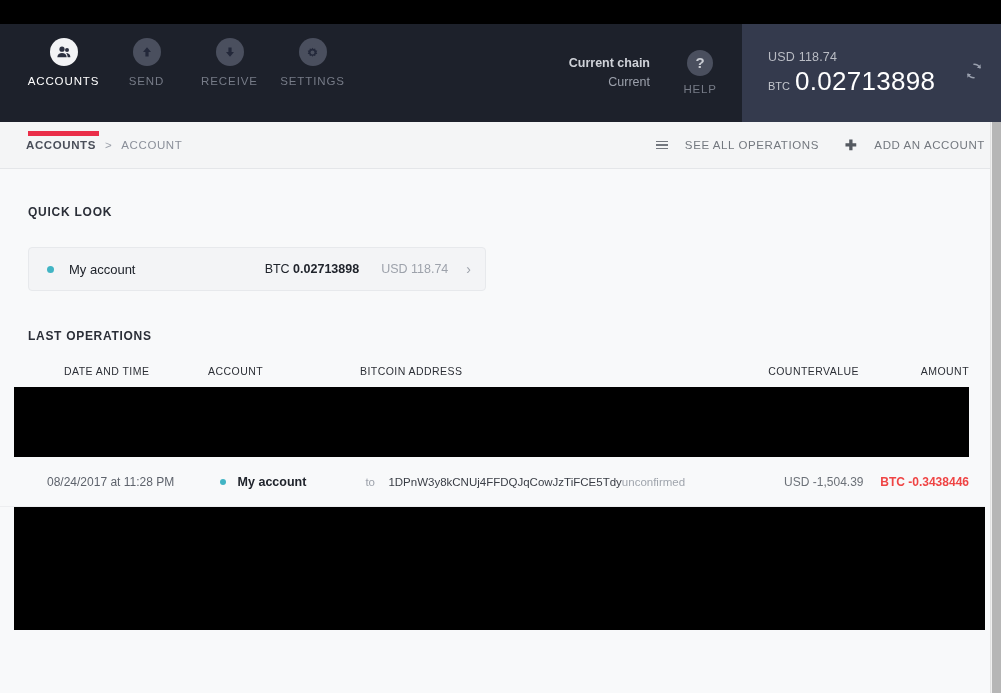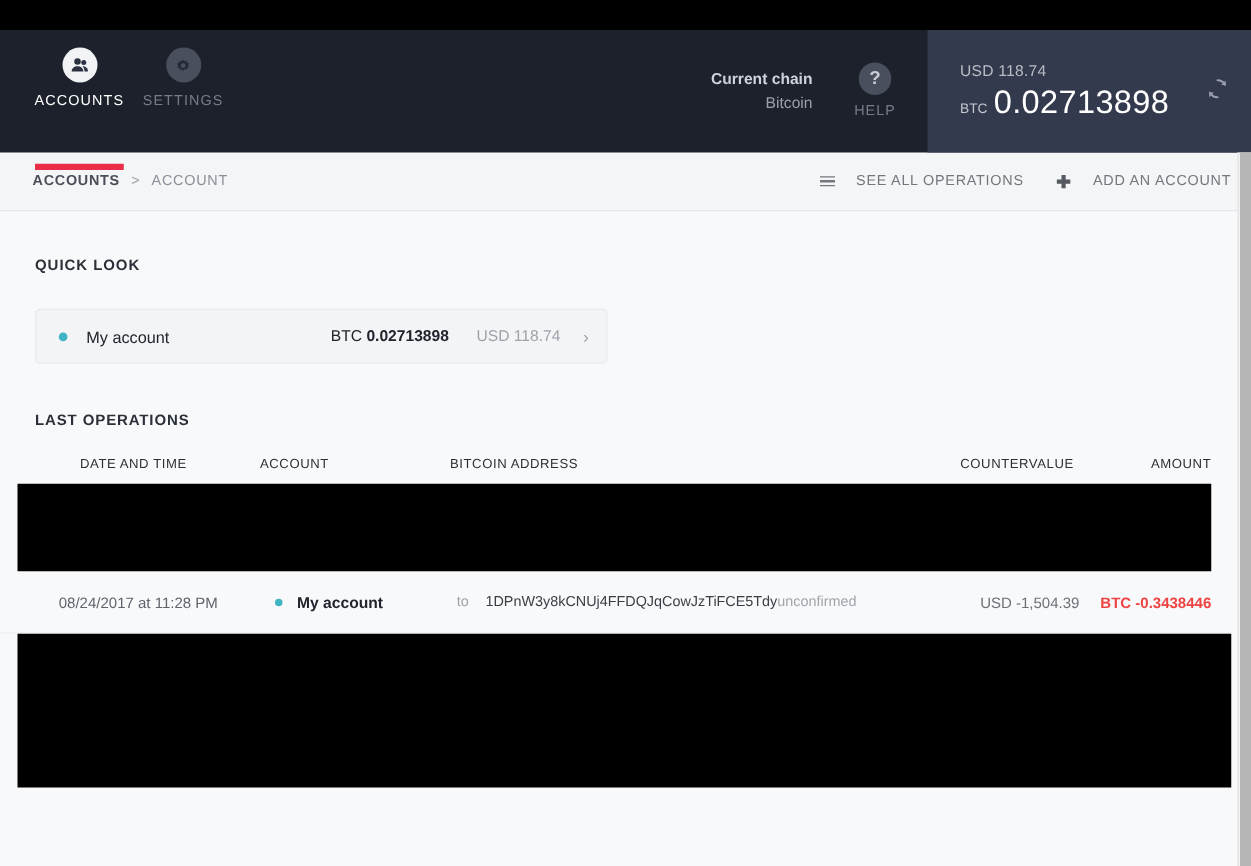--- a/index.html
+++ b/index.html
@@ -344,39 +344,57 @@
             <circle cx="6" cy="5.2" r="2.6" fill="#2B3040"></circle>
             <circle cx="11" cy="6" r="2.0" fill="#2B3040"></circle>
             <path d="M1.3 13.2c0-2.6 2.1-4.2 4.7-4.2s4.7 1.6 4.7 4.2z" fill="#2B3040"></path>
             <path d="M10 9c2.3 0 4.3 1.3 4.3 3.6v.6H11.6C11.6 11.5 11 10 10 9z" fill="#2B3040"></path>
           </svg>
         </div>
         <div class="nav-label">ACCOUNTS</div>
         <div class="nav-underline"></div>
       </div>
 
-
+      <div class="nav-item">
+        <div class="nav-icon">
+          <svg width="14" height="14" viewBox="0 0 14 14">
+            <path d="M7 2.2 L11 7 H8.6 V11.6 H5.4 V7 H3 Z" fill="#23283A"></path>
+          </svg>
+        </div>
+        <div class="nav-label">SEND</div>
+
+      </div>
+
+      <div class="nav-item">
+        <div class="nav-icon">
+          <svg width="14" height="14" viewBox="0 0 14 14">
+            <path d="M7 11.8 L3 7 H5.4 V2.4 H8.6 V7 H11 Z" fill="#23283A"></path>
+          </svg>
+        </div>
+        <div class="nav-label">RECEIVE</div>
+
+      </div>
 
       <div class="nav-item">
         <div class="nav-icon">
           <svg width="15" height="15" viewBox="0 0 16 16">
             <path fill="#23283A" d="M8 1.2l1 1.5 1.8-.5.5 1.8 1.8.5-.9 1.6.9 1.6-1.8.5-.5 1.8-1.8-.5L8 11l-1-1.5-1.8.5-.5-1.8-1.8-.5.9-1.6-.9-1.6 1.8-.5.5-1.8 1.8.5z" transform="translate(0,1.6)"></path>
             <circle cx="8" cy="8" r="2.1" fill="#4A4F5E"></circle>
           </svg>
         </div>
         <div class="nav-label">SETTINGS</div>
 
       </div>
 
     </div>
 
     <div class="header-right">
       <div class="chain">
         <div class="chain-title">Current chain</div>
-        <div class="chain-value">Bitcoin</div>
+        <div class="chain-value">Current</div>
       </div>
 
       <div class="help">
         <div class="help-circle">?</div>
         <div class="help-label">HELP</div>
       </div>
     </div>
 
     <div class="balance">
       <div class="balance-text">

